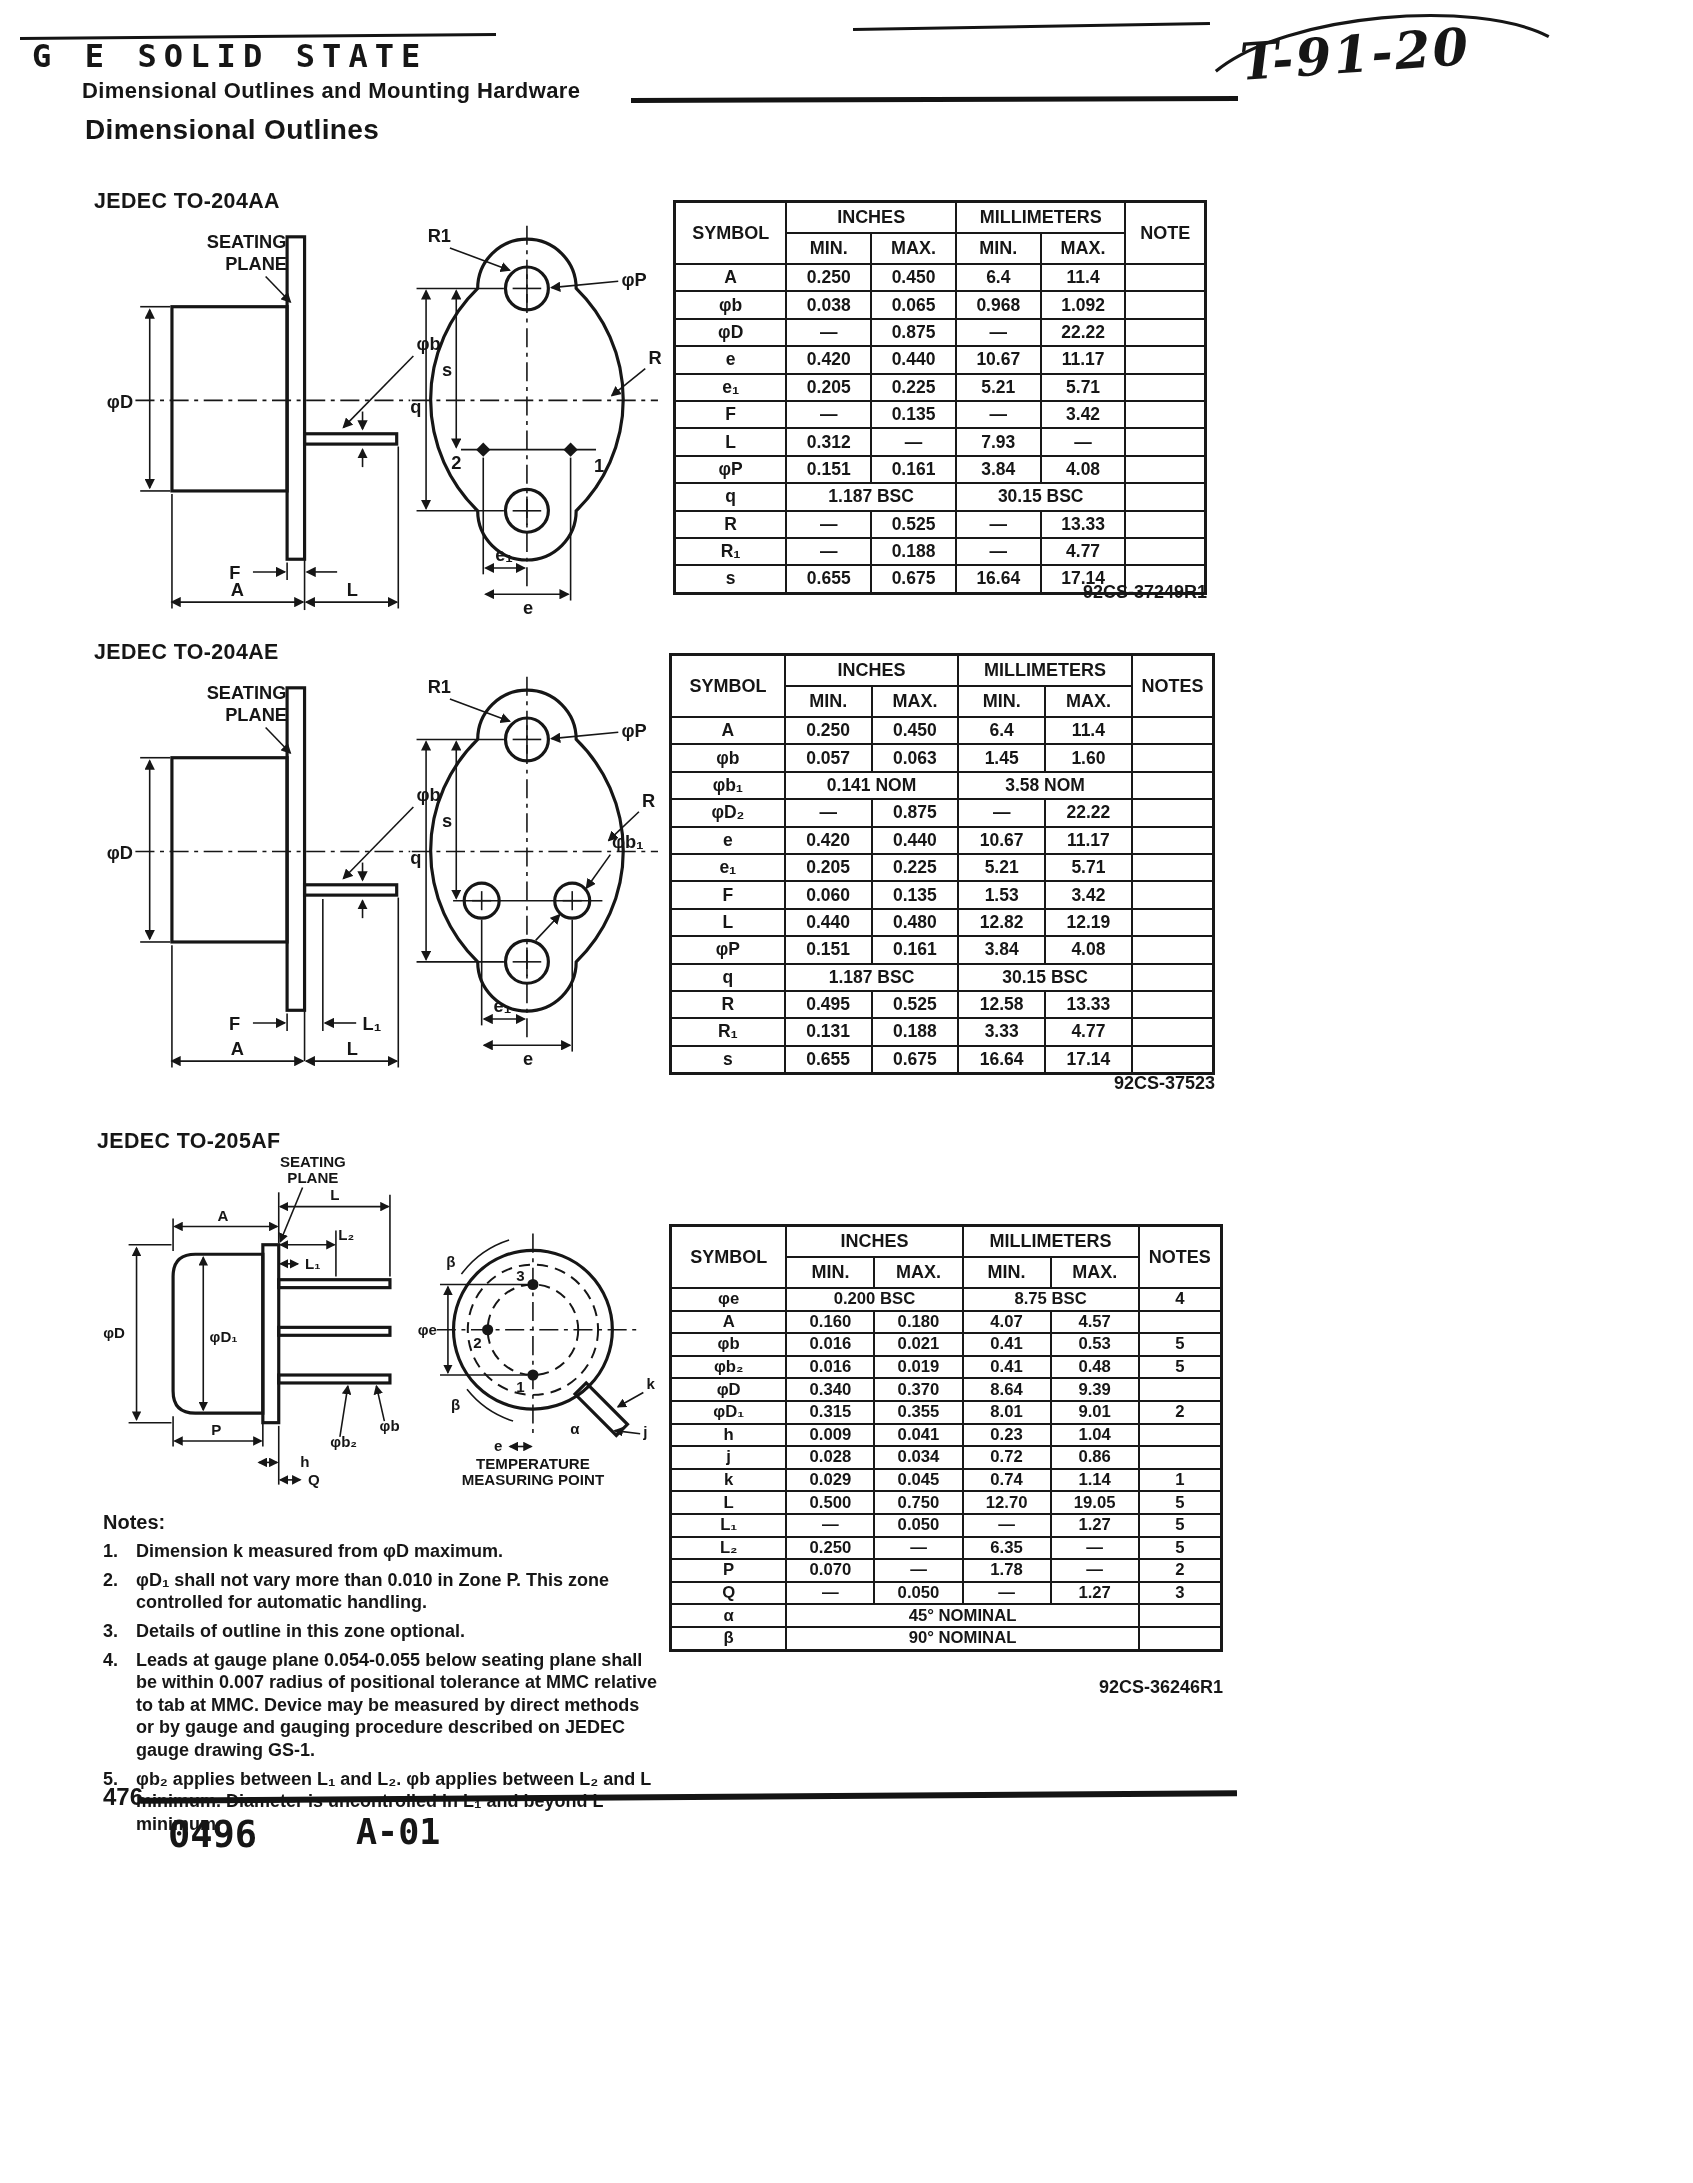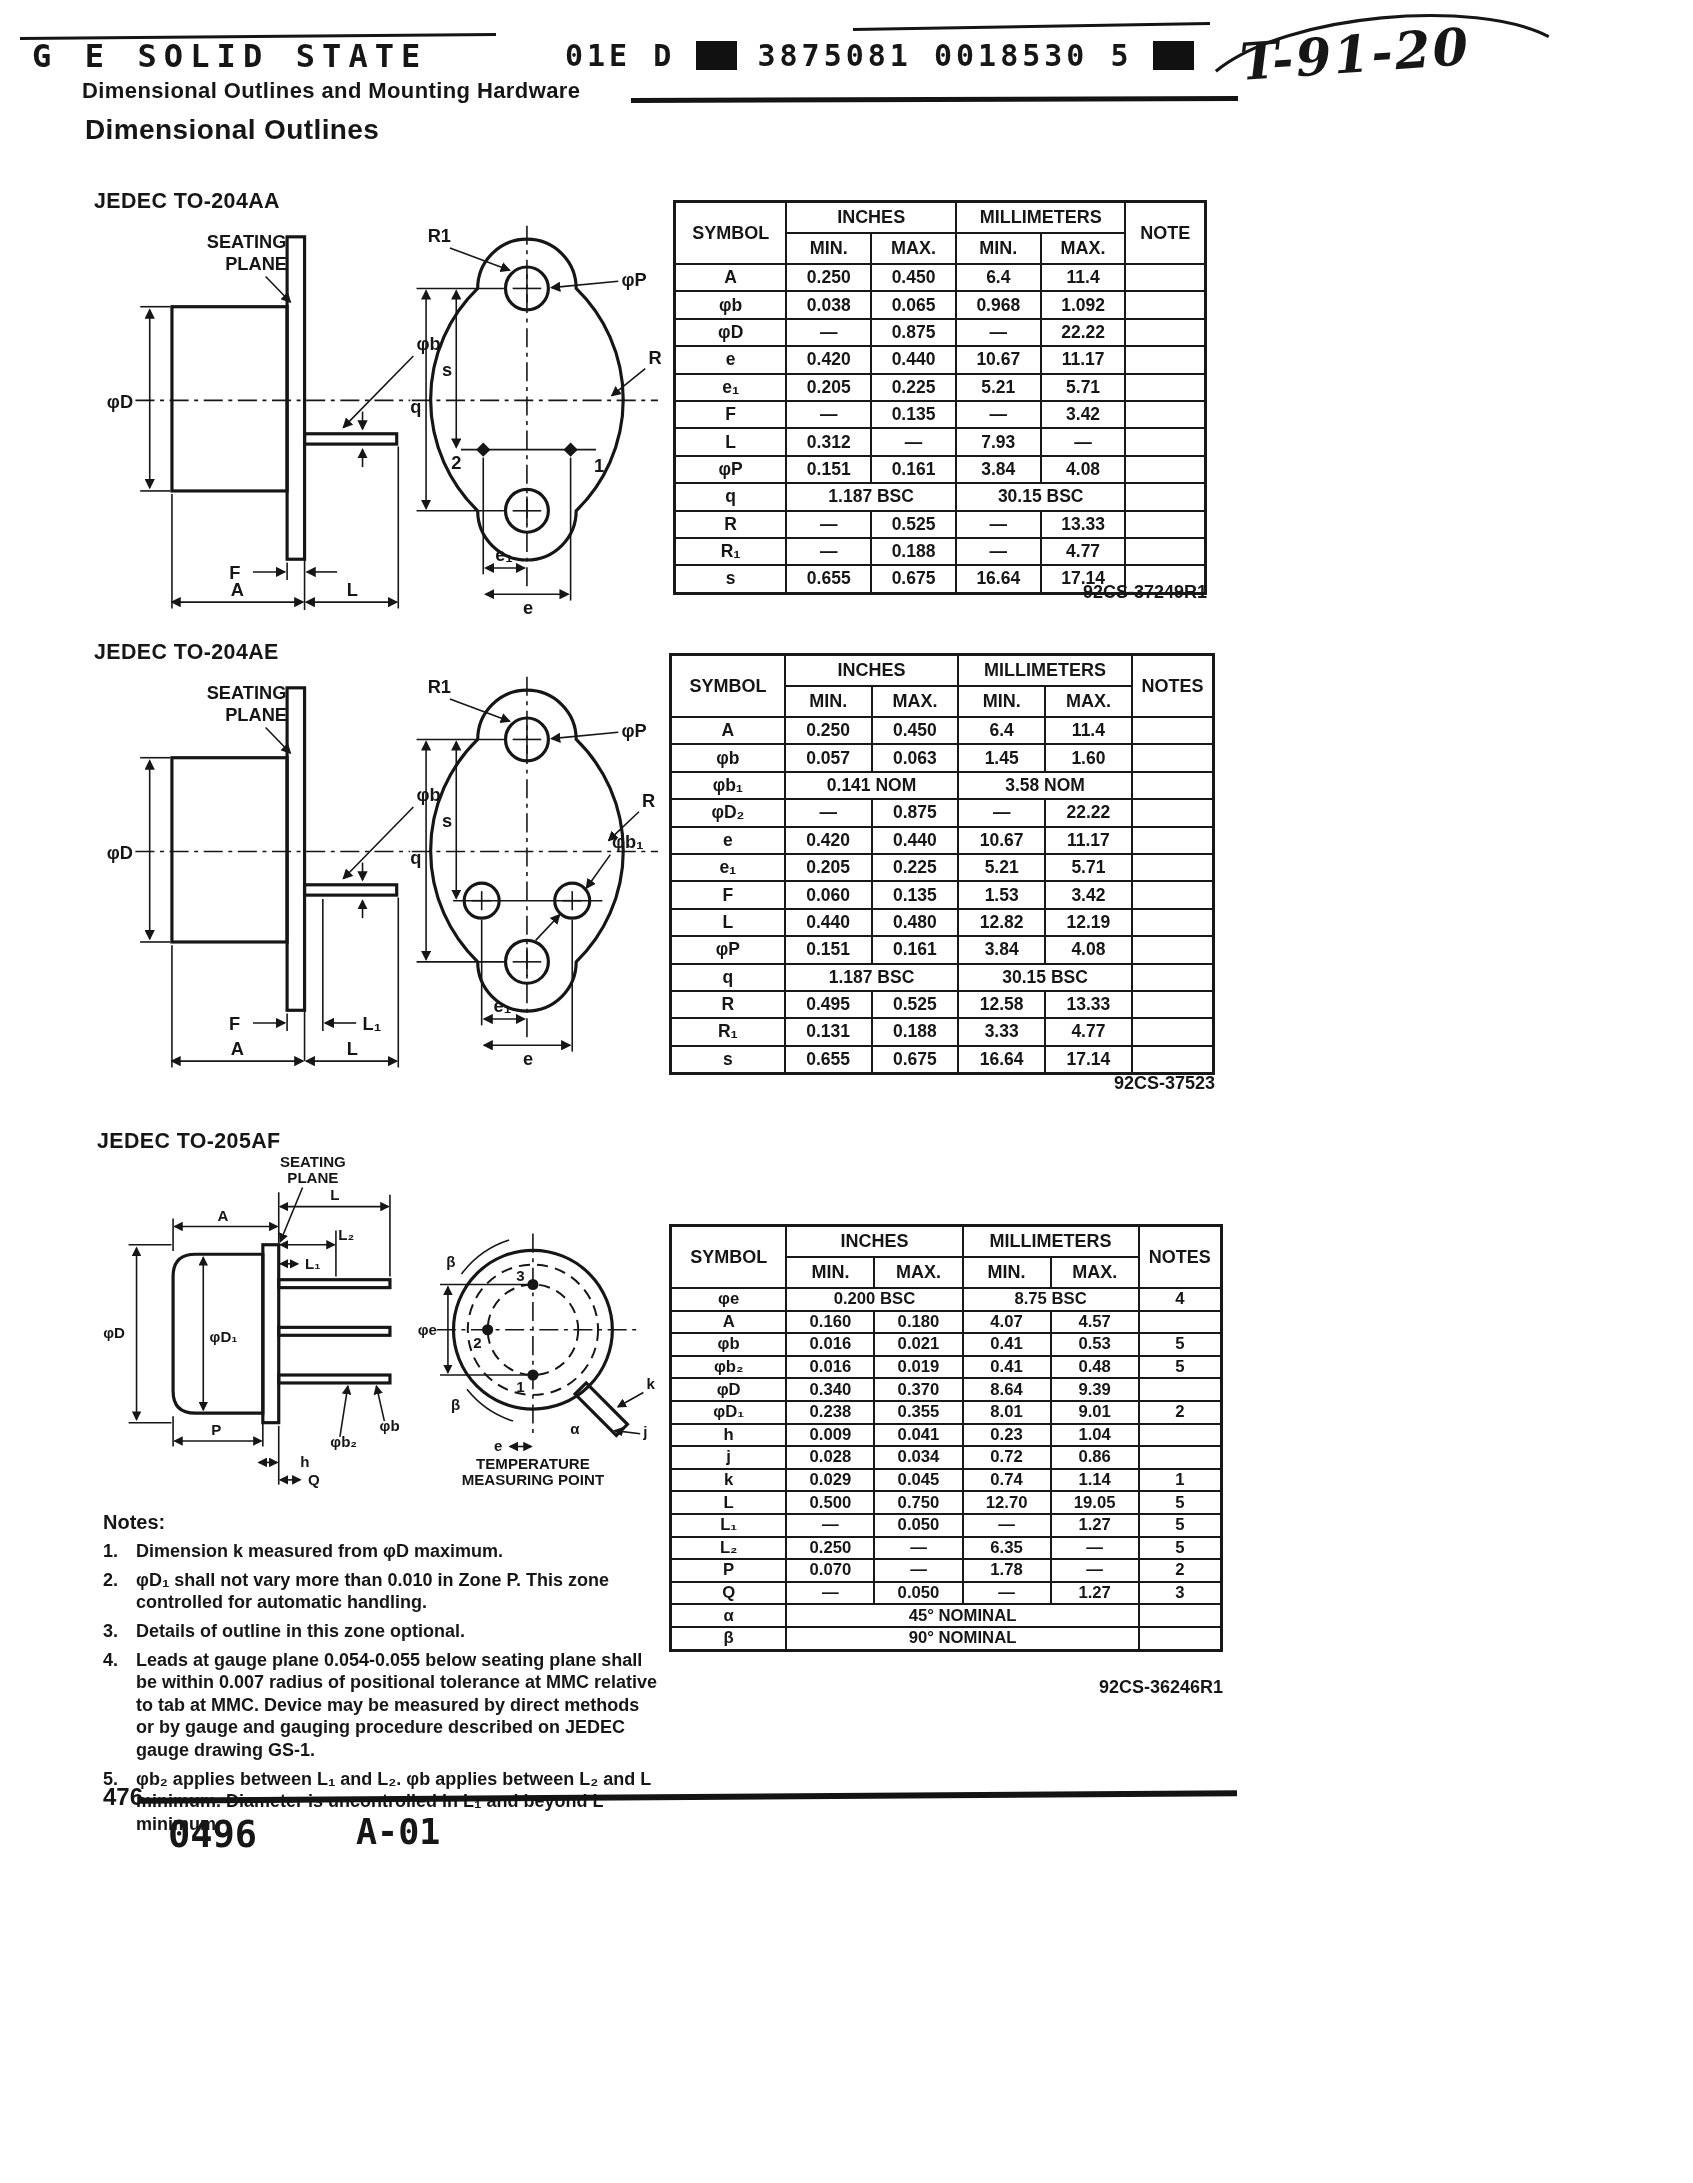--- a/index.html
+++ b/index.html
@@ -48,26 +48,20 @@
 </style>
 </head>
 <body>
 
 <div class="page">
 
   <div class="rule" style="left:20px;top:35px;width:476px;height:3.2px;transform:rotate(-0.5deg);"></div>
   <div class="rule" style="left:853px;top:25.4px;width:357px;height:3.2px;transform:rotate(-1deg);"></div>
 
   <div class="abs mono company" style="left:32px;top:37px;">G E SOLID STATE</div>
-  <div class="abs docline mono" style="left:565px;top:38px;">
-    <span>01E D</span>
-    <span class="inkblock"></span>
-    <span>3875081 0018530 5</span>
-    <span class="inkblock"></span>
-  </div>
 
   <svg class="abs" style="left:1207px;top:4.8px;" width="349" height="71" viewBox="0 0 440 90">
     <path class="thin" d="M10 84 C 100 10, 340 -8, 432 40" style="stroke-width:4"></path>
   </svg>
   <div class="abs handwrit" style="left:1240px;top:24px;">T-91-20</div>
 
   <div class="abs subtitle" style="left:82px;top:78px;">Dimensional Outlines and Mounting Hardware</div>
   <div class="rule" style="left:631px;top:97px;width:607px;height:4.8px;transform:rotate(-0.2deg);"></div>
 
   <div class="abs h1" style="left:85px;top:114px;text-align:right;">Dimensional Outlines</div>
@@ -592,21 +586,21 @@
           <tr>
             <td class="sym">φD</td>
             <td>0.340</td>
             <td>0.370</td>
             <td>8.64</td>
             <td>9.39</td>
             <td class="note"></td>
           </tr>
           <tr>
             <td class="sym">φD₁</td>
-            <td>0.238</td>
+            <td>0.315</td>
             <td>0.355</td>
             <td>8.01</td>
             <td>9.01</td>
             <td class="note">2</td>
           </tr>
           <tr>
             <td class="sym">h</td>
             <td>0.009</td>
             <td>0.041</td>
             <td>0.23</td>

